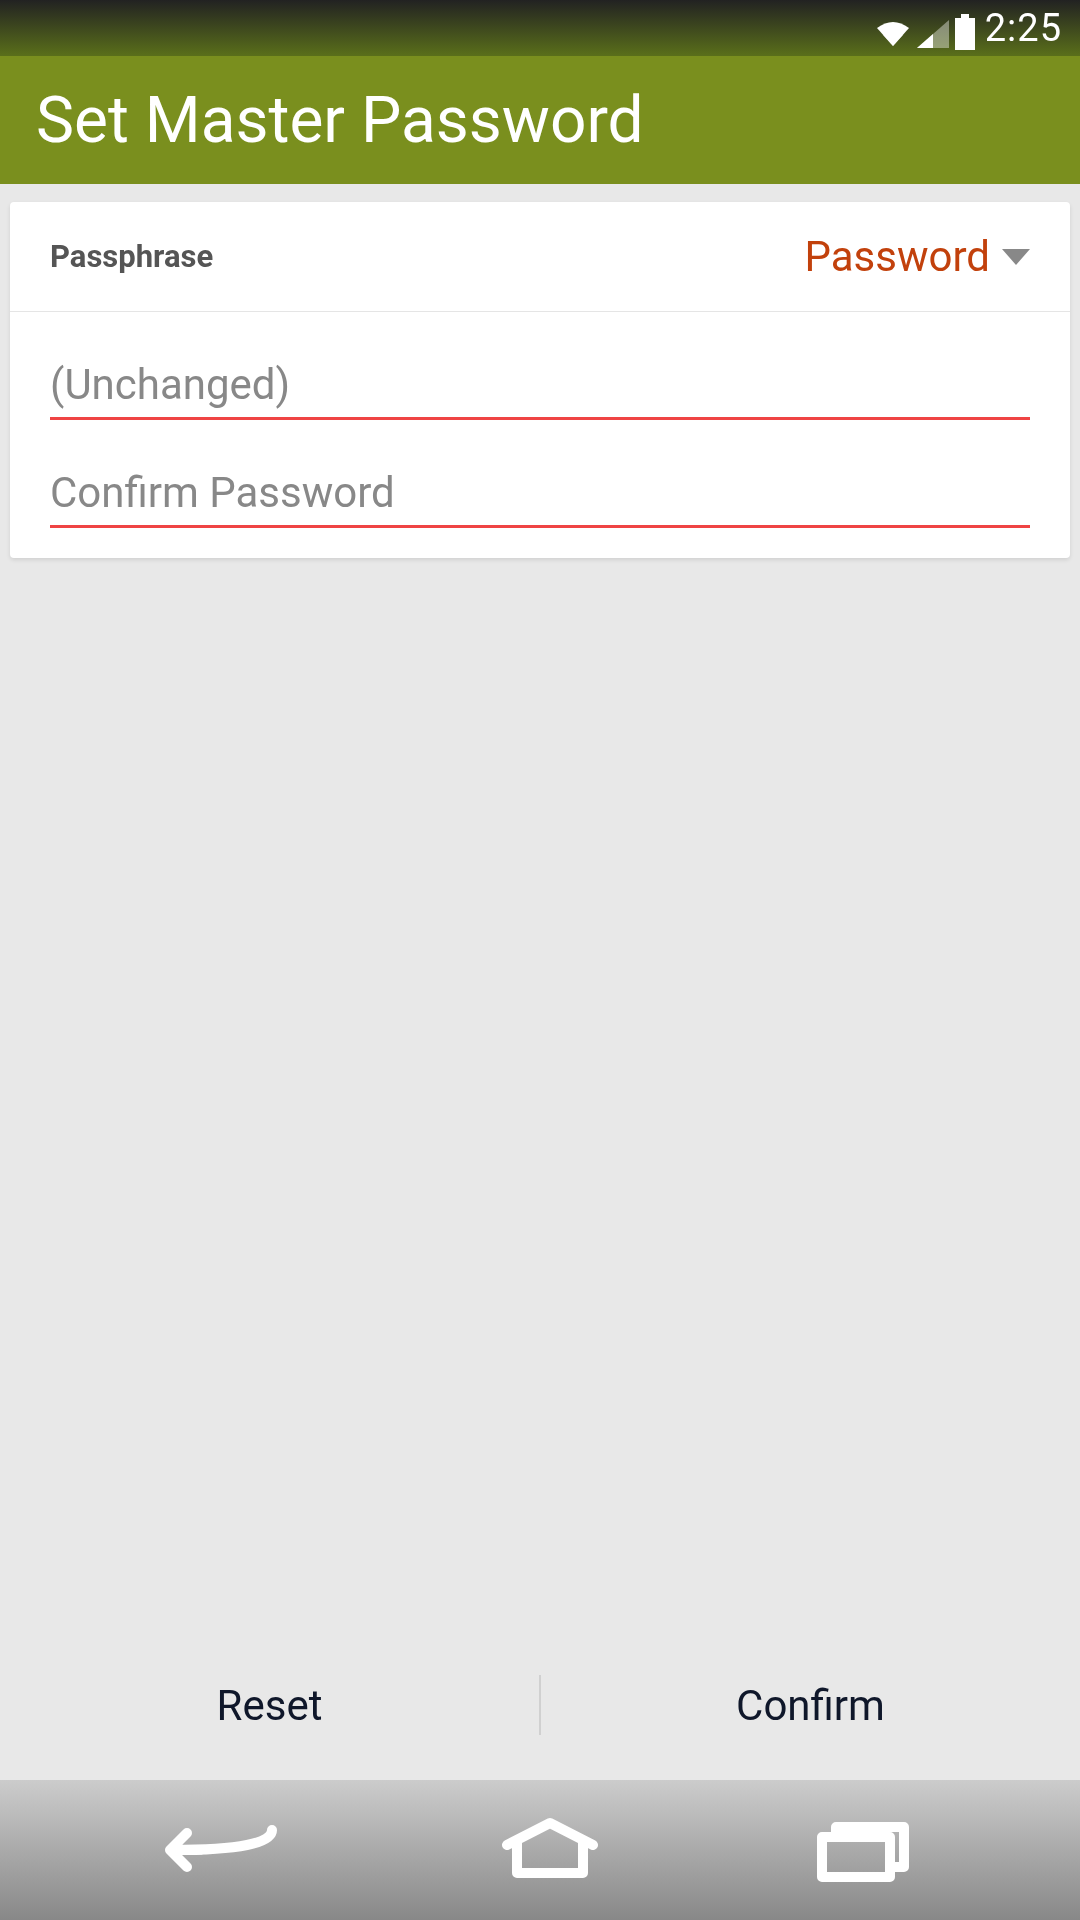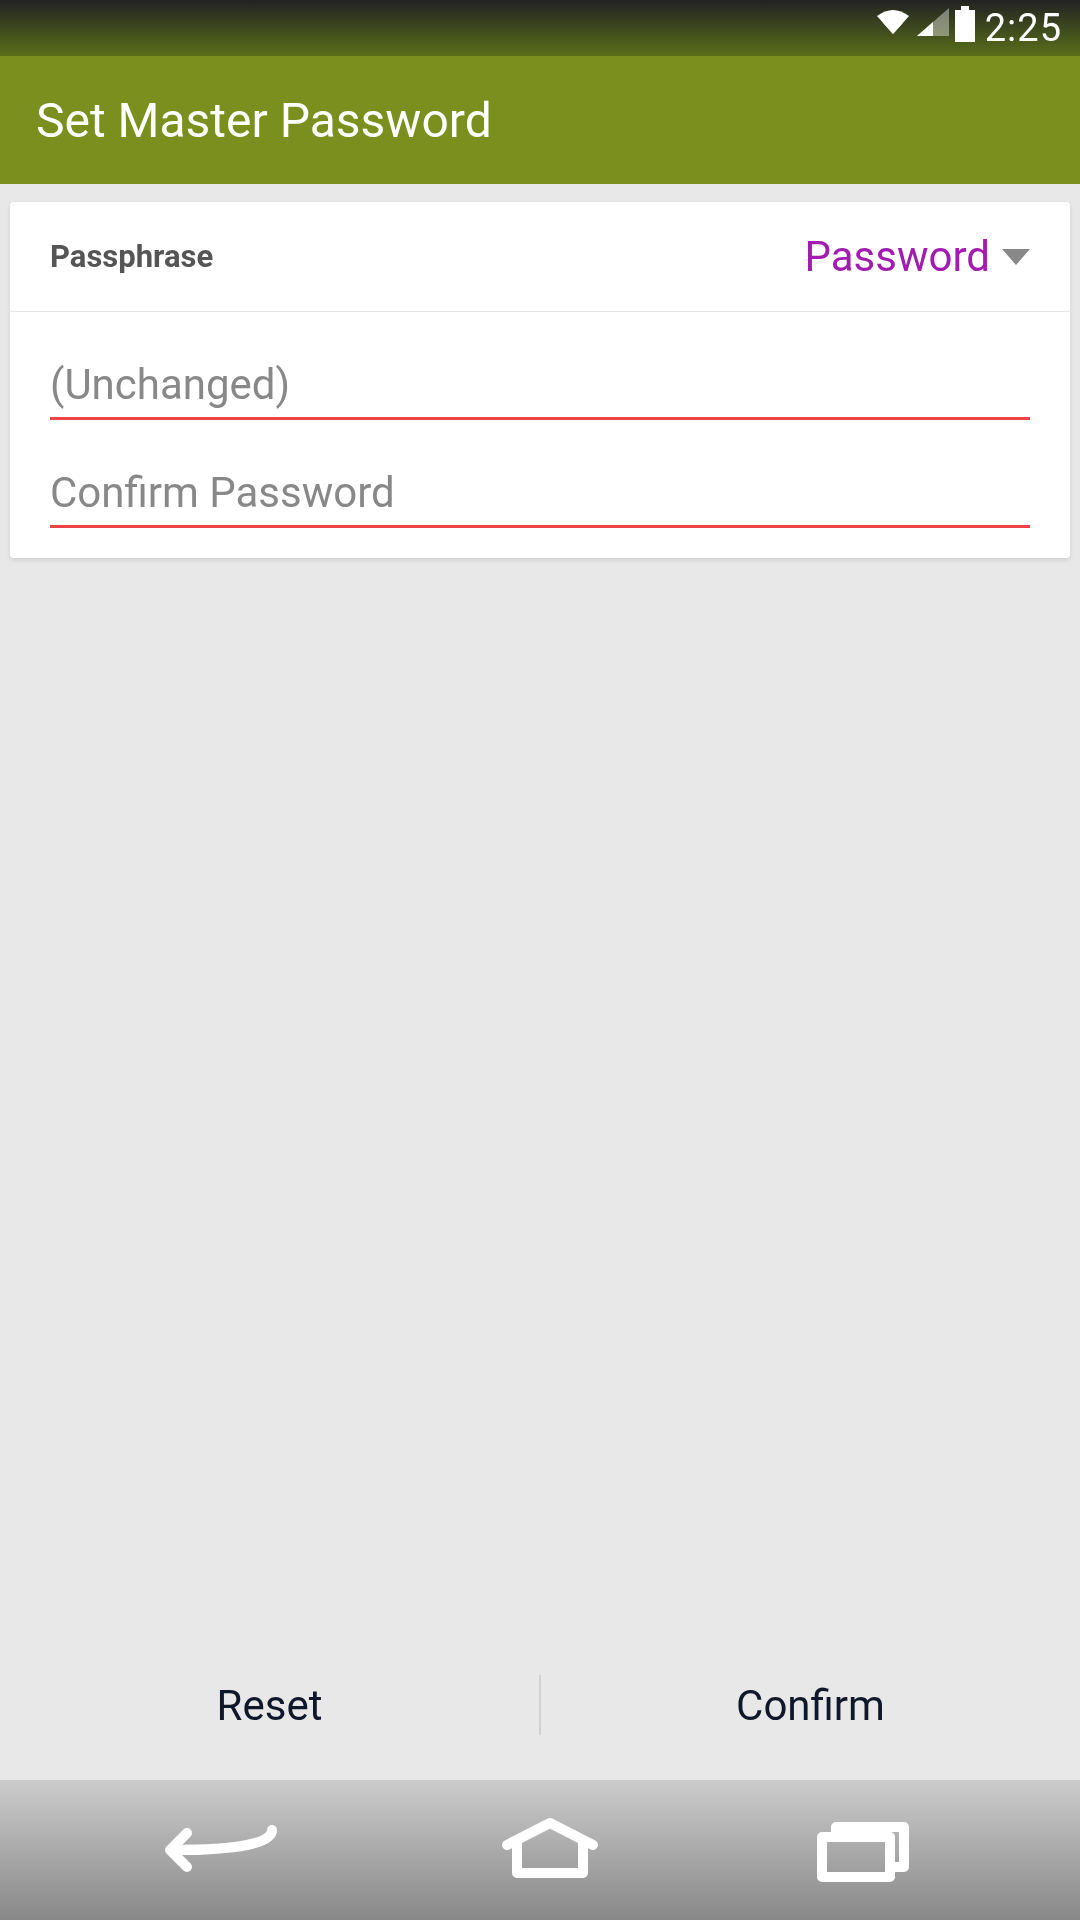--- a/index.html
+++ b/index.html
@@ -22,41 +22,41 @@
       display: flex;
       justify-content: flex-end;
       align-items: center;
       padding: 0 18px;
       color: #fff;
       font-size: 38px;
       gap: 8px;
     }
     .status-icons {
       display: flex;
-      align-items: flex-start;
+      align-items: flex-end;
       gap: 2px;
     }
     .icon-svg {
       fill: #fff;
     }
     .clock {
       font-weight: 400;
       margin-left: 6px;
       letter-spacing: 1px;
     }
     .app-bar {
       height: 128px;
       background: #7a8f1e;
       display: flex;
       align-items: center;
       padding: 0 36px;
     }
     .app-title {
       color: #fff;
-      font-size: 48px;
+      font-size: 64px;
       font-weight: 400;
     }
     .content {
       flex: 1;
       padding: 18px 10px 0 10px;
     }
     .card {
       background: #fff;
       border-radius: 4px;
       box-shadow: 0 2px 4px rgba(0,0,0,0.1);
@@ -77,21 +77,21 @@
       font-weight: 700;
     }
     .dropdown {
       display: flex;
       align-items: center;
       gap: 12px;
       cursor: pointer;
     }
     .dropdown-label {
       font-size: 42px;
-      color: #a21caf;
+      color: #c2410c;
       font-weight: 400;
     }
     .dropdown-triangle {
       width: 0;
       height: 0;
       border-left: 14px solid transparent;
       border-right: 14px solid transparent;
       border-top: 16px solid #888;
     }
     .input-field {

